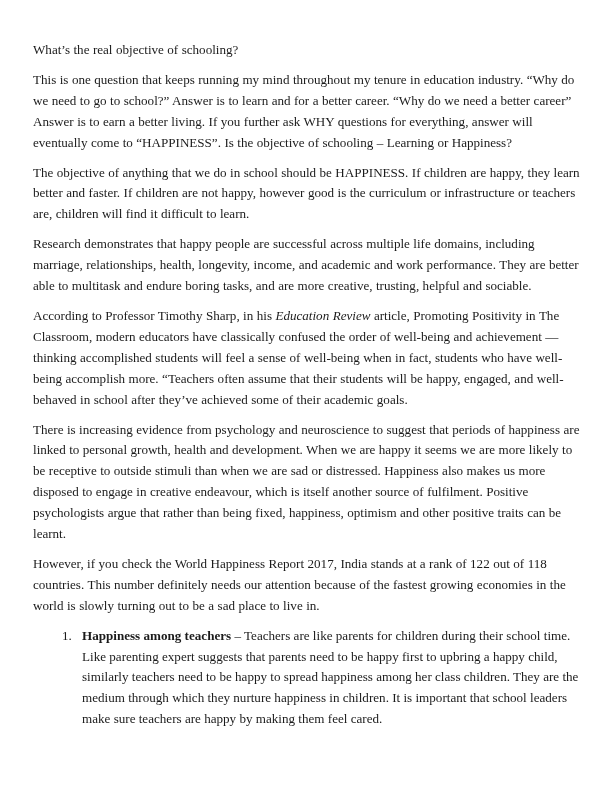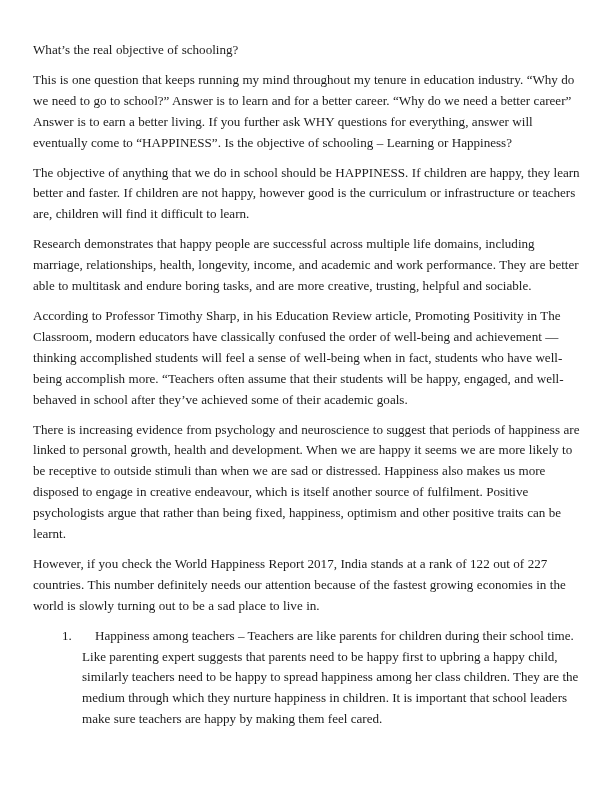--- a/index.html
+++ b/index.html
@@ -30,40 +30,40 @@
     font-size: 13.1px;
     line-height: 20.9px;
     text-align: left;
     letter-spacing: -0.01px;
     word-spacing: 0.2px;
   }
   p.para:last-child {
     margin-bottom: 0;
   }
   .italic {
+    font-style: italic;
   }
   ol.num-list {
     margin: 0;
     padding: 0 0 0 42px;
     list-style-position: outside;
     list-style-type: decimal;
   }
   ol.num-list > li {
     font-size: 13.1px;
     line-height: 20.9px;
     margin: 0 0 0 0;
     padding-left: 7px;
     text-align: left;
   }
   ol.num-list > li::marker {
     font-size: 13.1px;
   }
   .lead {
-    font-weight: normal;
-    margin-left: 13px;
+    font-weight: bold;
   }
   .list-wrap {
     margin-top: 7px;
   }
 </style>
 </head>
 <body>
 
 <div class="page">
   <div class="doc-body">
@@ -73,21 +73,21 @@
     <p class="para">This is one question that keeps running my mind throughout my tenure in education industry. “Why do we need to go to school?” Answer is to learn and for a better career. “Why do we need a better career” Answer is to earn a better living.  If you further ask WHY questions for everything, answer will eventually come to “HAPPINESS”. Is the objective of schooling – Learning or Happiness?</p>
 
     <p class="para">The objective of anything that we do in school should be HAPPINESS. If children are happy, they learn better and faster. If children are not happy, however good is the curriculum or infrastructure or teachers are, children will find it difficult to learn.</p>
 
     <p class="para">Research demonstrates that happy people are successful across multiple life domains, including marriage, relationships, health, longevity, income, and academic and work performance. They are better able to multitask and endure boring tasks, and are more creative, trusting, helpful and sociable.</p>
 
     <p class="para"><span>According to Professor Timothy Sharp, in his </span><span class="italic">Education Review</span><span> article, Promoting Positivity in The Classroom, modern educators have classically confused the order of well-being and achievement — thinking accomplished students will feel a sense of well-being when in fact, students who have well-being accomplish more. “Teachers often assume that their students will be happy, engaged, and well-behaved in school after they’ve achieved some of their academic goals.</span></p>
 
     <p class="para">There is increasing evidence from psychology and neuroscience to suggest that periods of happiness are linked to personal growth, health and development. When we are happy it seems we are more likely to be receptive to outside stimuli than when we are sad or distressed. Happiness also makes us more disposed to engage in creative endeavour, which is itself another source of fulfilment. Positive psychologists argue that rather than being fixed, happiness, optimism and other positive traits can be learnt.</p>
 
-    <p class="para">However, if you check the World Happiness Report 2017, India stands at a rank of 122 out of 227 countries. This number definitely needs our attention because of the fastest growing economies in the world is slowly turning out to be a sad place to live in.</p>
+    <p class="para">However, if you check the World Happiness Report 2017, India stands at a rank of 122 out of 118 countries. This number definitely needs our attention because of the fastest growing economies in the world is slowly turning out to be a sad place to live in.</p>
 
 
 
     <div class="list-wrap">
       <ol class="num-list">
         <li><span class="lead">Happiness among teachers</span><span> – Teachers are like parents for children during their school time. Like parenting expert suggests that parents need to be happy first to upbring a happy child, similarly teachers need to be happy to spread happiness among her class children. They are the medium through which they nurture happiness in children. It is important that school leaders make sure teachers are happy by making them feel cared.</span></li>
 
       </ol>
     </div>
 

